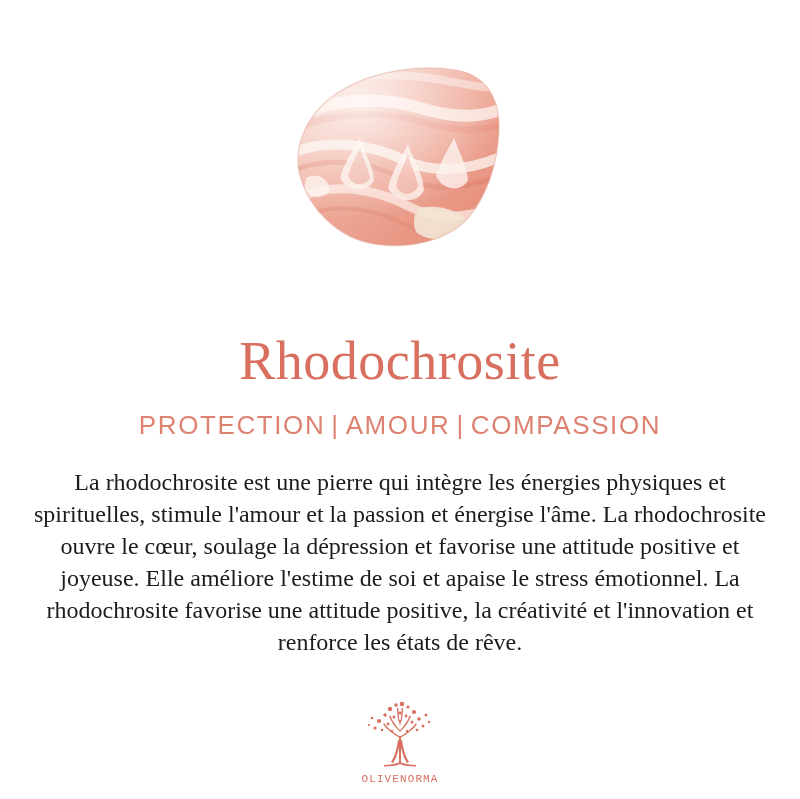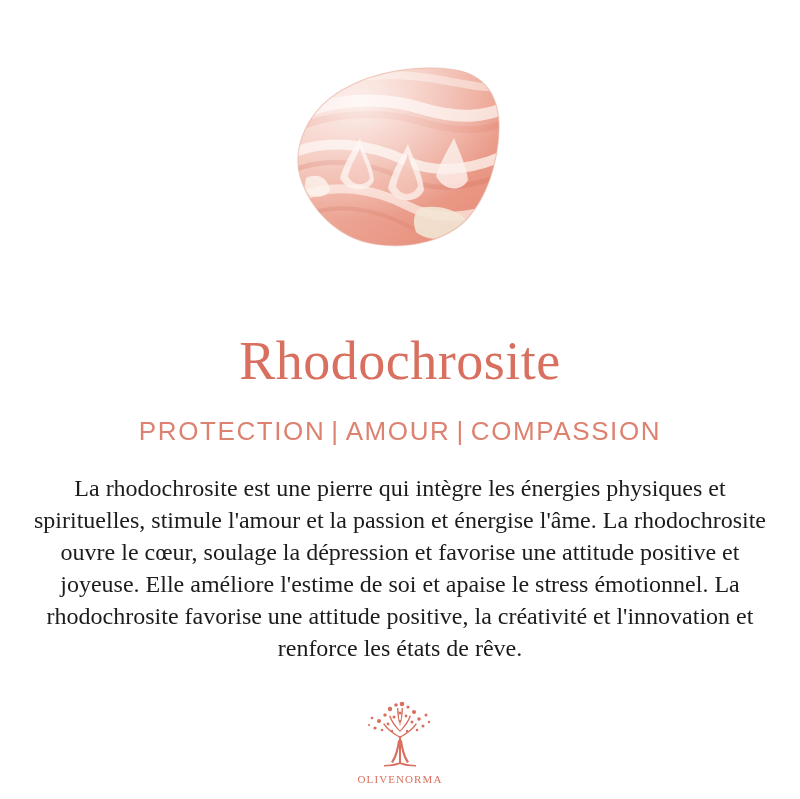--- a/index.html
+++ b/index.html
@@ -43,21 +43,21 @@
     font-size: 54px;
     line-height: 1;
     color: #d9705f;
     letter-spacing: 0.5px;
     font-weight: 400;
     text-align: center;
   }
 
   
   .keywords {
-    margin-top: 28px;
+    margin-top: 22px;
     font-family: "Liberation Sans", sans-serif;
     font-size: 26px;
     color: #dd8270;
     letter-spacing: 1.6px;
     text-align: center;
     font-weight: 300;
   }
   .kw-sep {
     color: #dd8270;
     padding: 0 6px;
@@ -86,21 +86,21 @@
     flex-direction: column;
     align-items: center;
   }
   .logo-svg {
     display: block;
     width: 86px;
     height: 72px;
   }
   .logo-text {
     margin-top: 1px;
-    font-family: Liberation Serif, serif;
+    font-family: Liberation Mono, monospace;
     font-size: 11px;
     letter-spacing: 1.1px;
     color: #d9705f;
   }
 </style>
 </head>
 <body>
 
 <div class="card">
 

